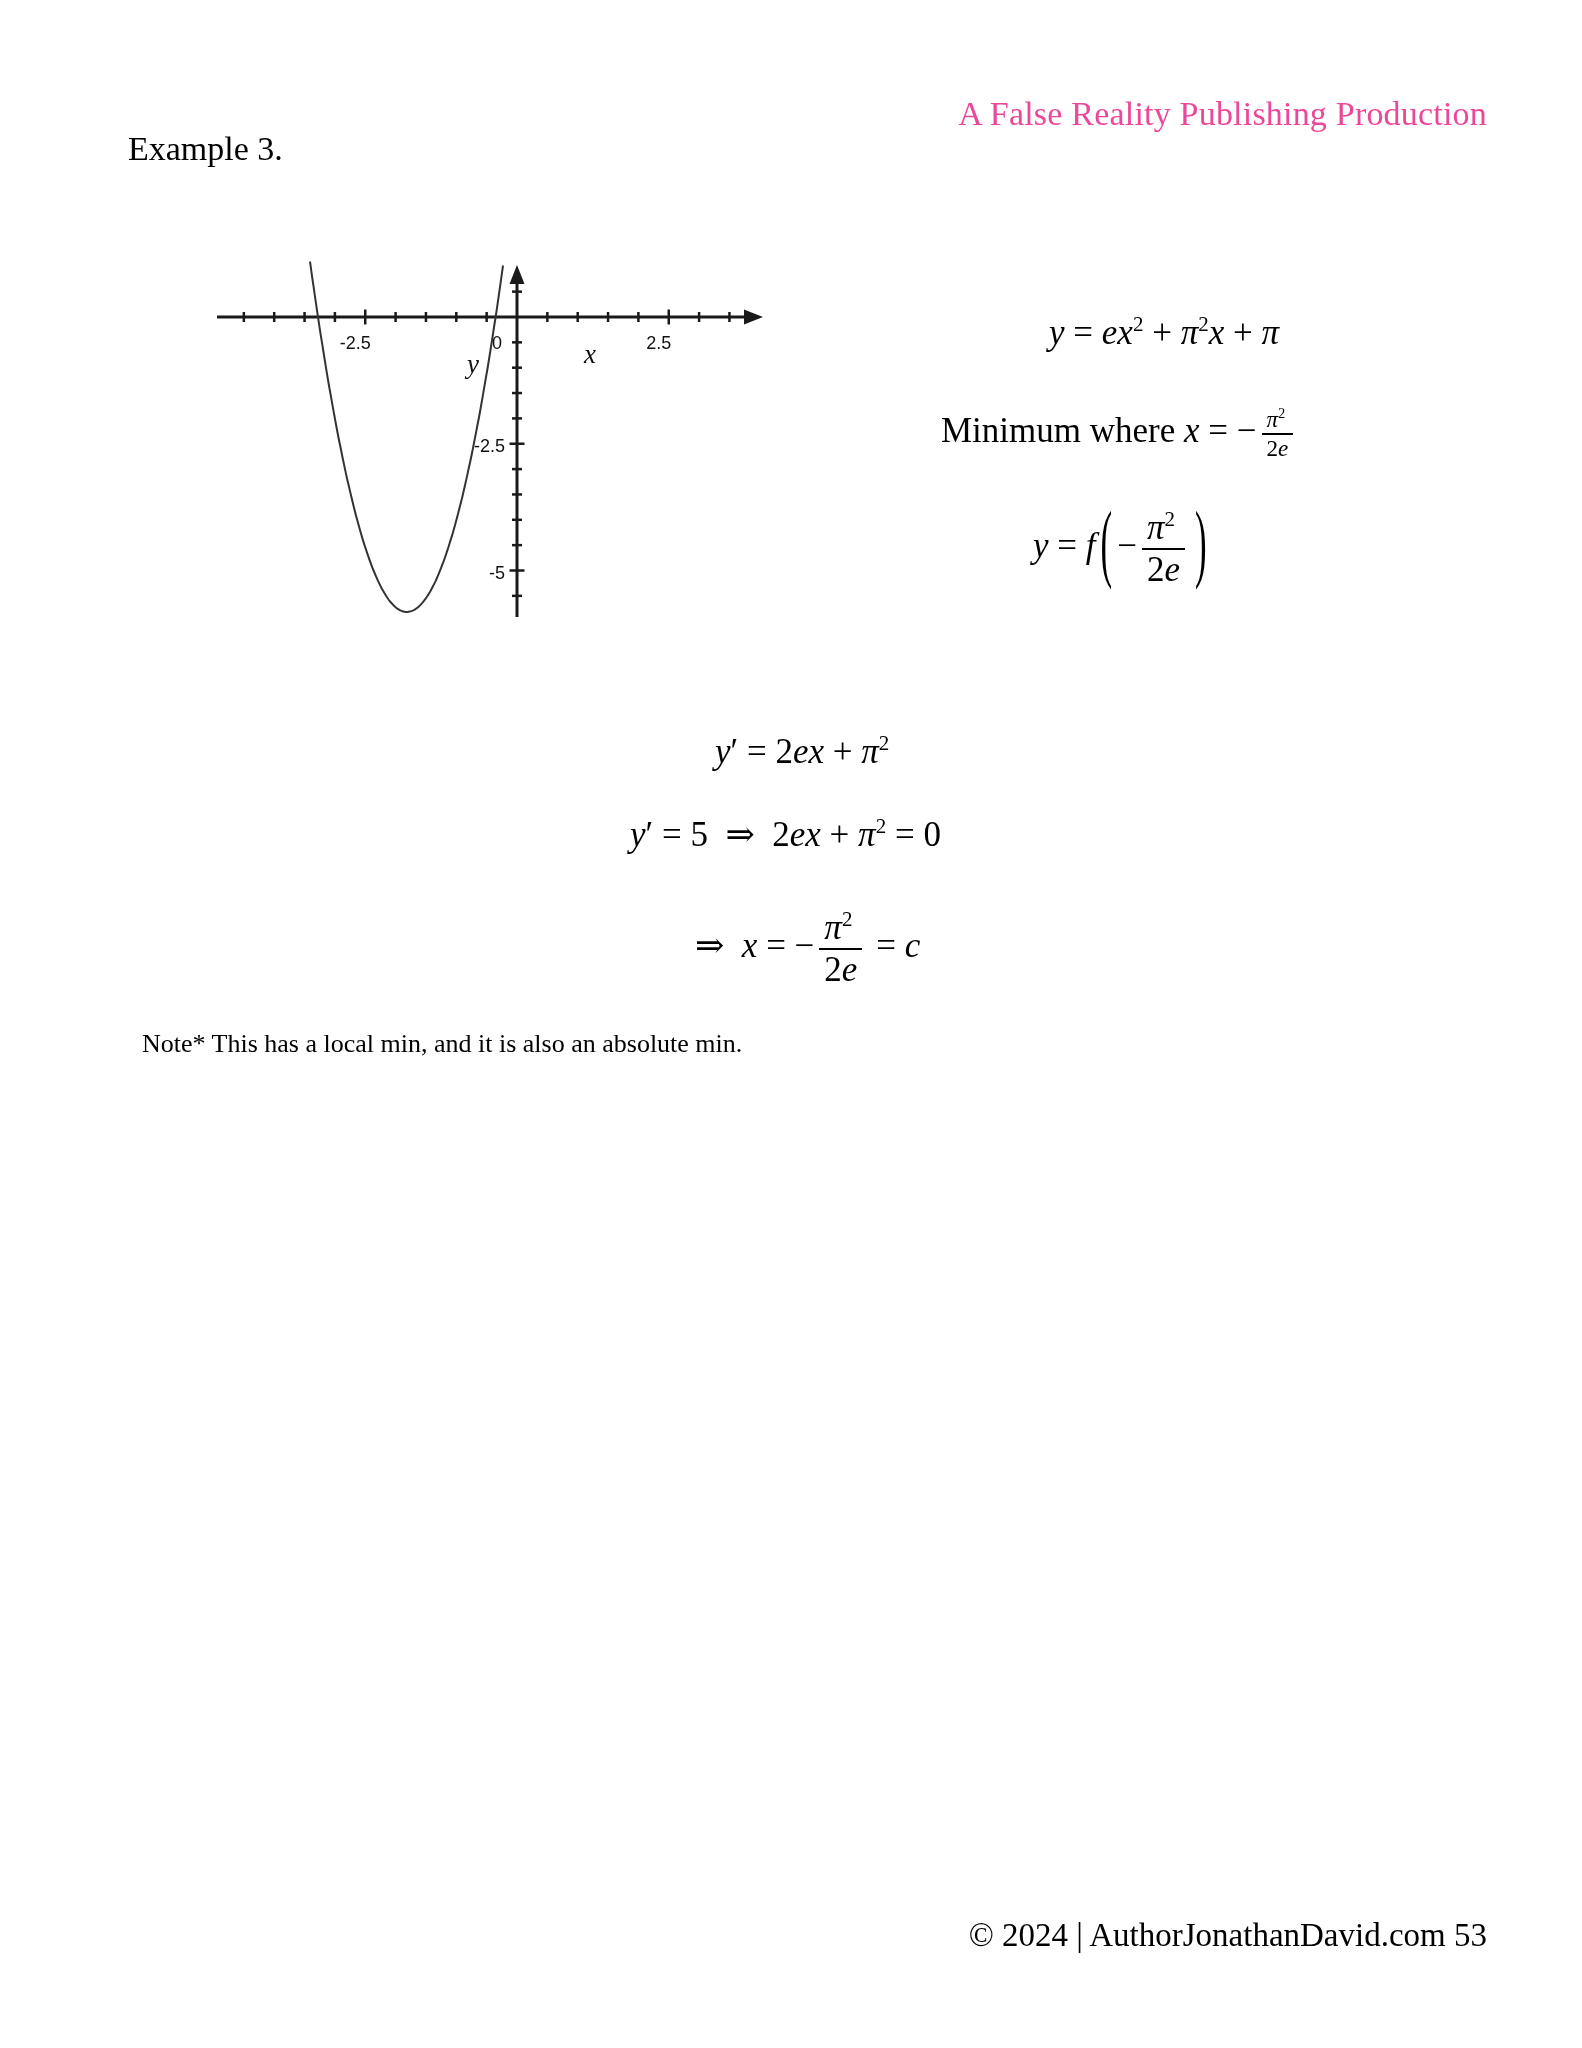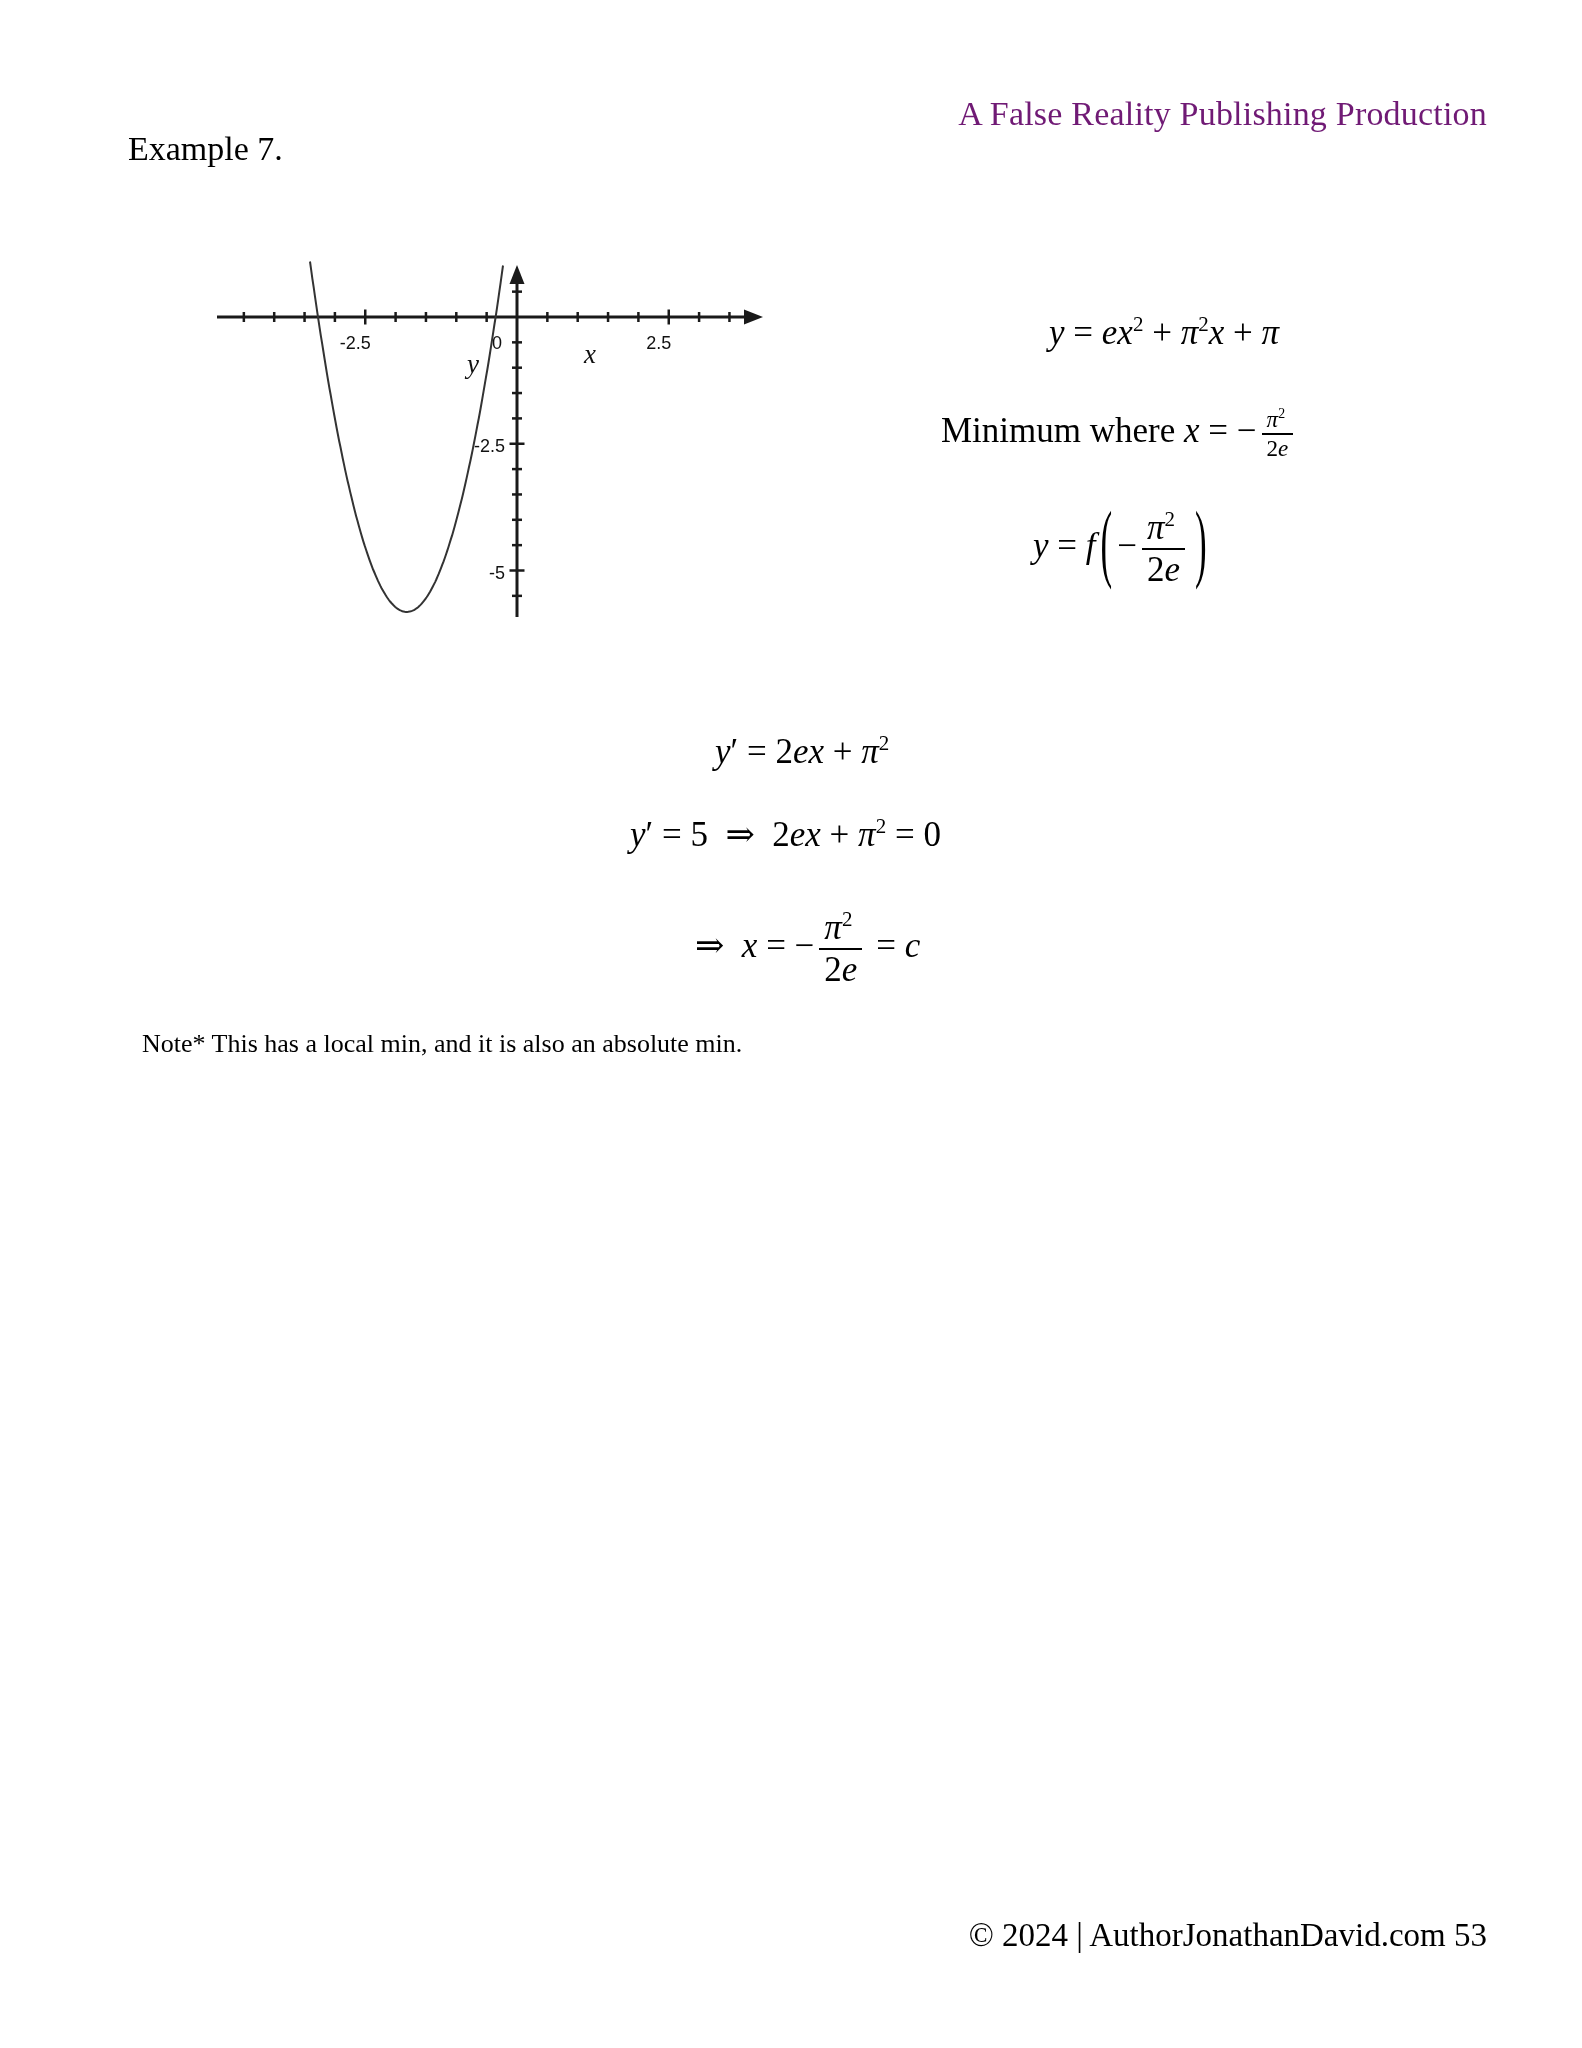--- a/index.html
+++ b/index.html
@@ -26,23 +26,23 @@
   #eq-ymin{left:1033px;top:508px;}
   #eq-deriv{left:715px;top:732px;}
   #eq-zero{left:630px;top:814px;}
   #eq-solve{left:695px;top:908px;}
 </style>
 </head>
 <body>
 
 <div class="page">
 
-  <div class="hdr" style="color: #701a75;">A False Reality Publishing Production</div>
+  <div class="hdr" style="color: #ec4899;">A False Reality Publishing Production</div>
 
-  <div class="example">Example 7.</div>
+  <div class="example">Example 3.</div>
 
   <svg class="graph" id="graph" viewBox="0 0 640 450">
       <line x1="67" y1="132" x2="598" y2="132" stroke="#1a1a1a" stroke-width="3"></line>
       <polygon points="613,132 594,124.5 594,139.5" fill="#1a1a1a"></polygon>
       <line x1="367" y1="94" x2="367" y2="432" stroke="#1a1a1a" stroke-width="3"></line>
       <polygon points="367,80 359.5,99 374.5,99" fill="#1a1a1a"></polygon>
       <line x1="93.84999999999997" y1="127" x2="93.84999999999997" y2="137" stroke="#1a1a1a" stroke-width="2.5"></line>
       <line x1="124.19999999999999" y1="127" x2="124.19999999999999" y2="137" stroke="#1a1a1a" stroke-width="2.5"></line>
       <line x1="154.54999999999998" y1="127" x2="154.54999999999998" y2="137" stroke="#1a1a1a" stroke-width="2.5"></line>
       <line x1="184.89999999999998" y1="127" x2="184.89999999999998" y2="137" stroke="#1a1a1a" stroke-width="2.5"></line>

